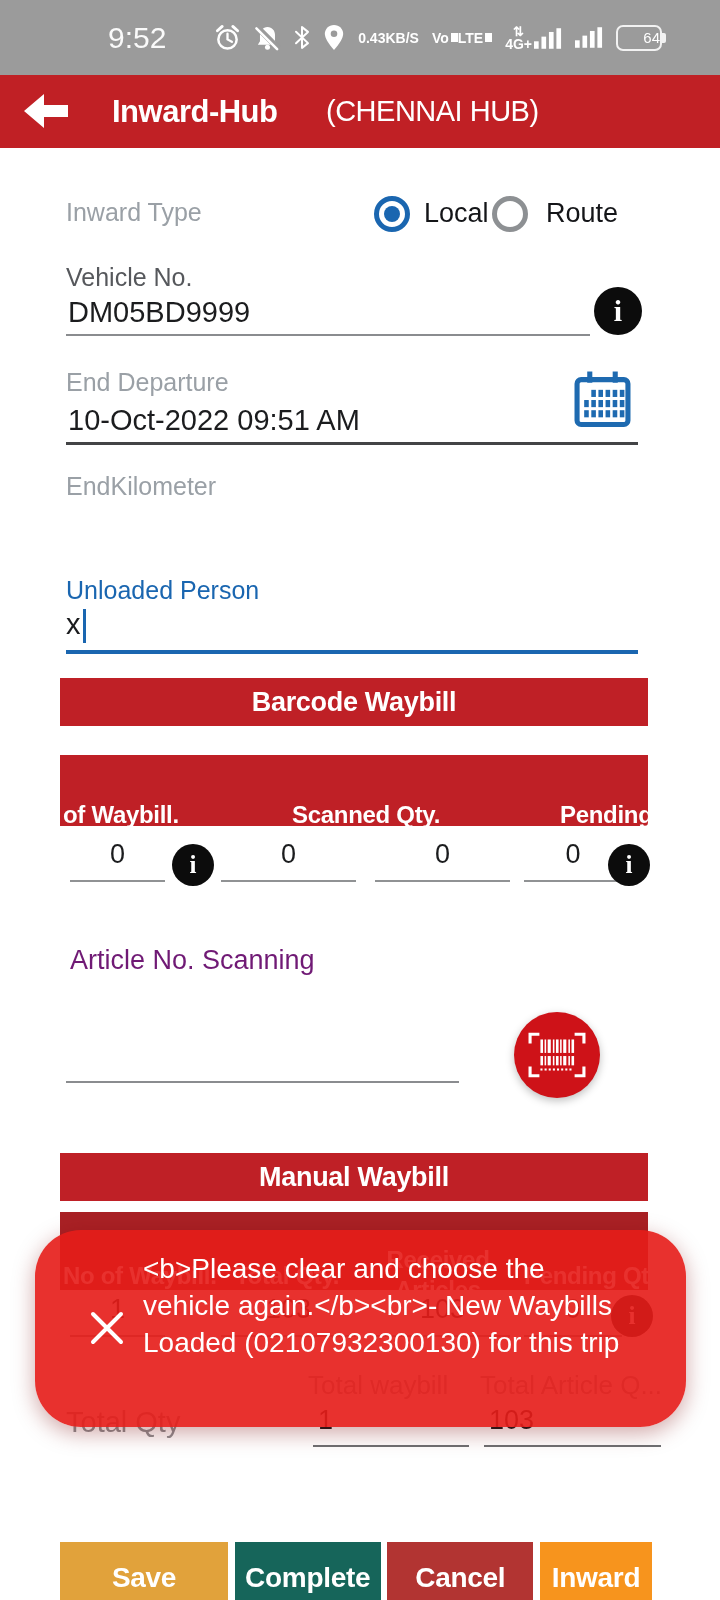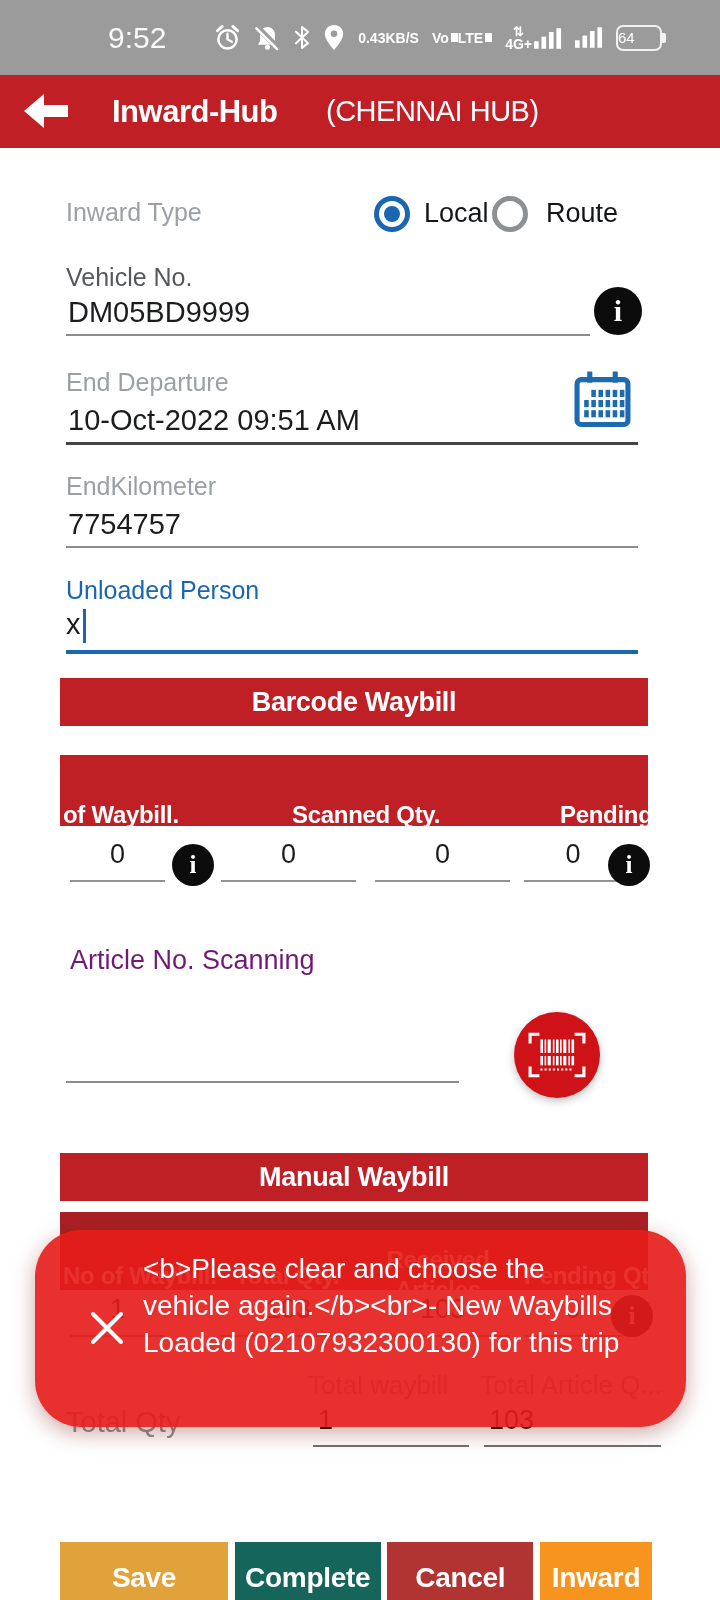--- a/index.html
+++ b/index.html
@@ -9,21 +9,21 @@
   
   .statusbar{position:absolute;left:0;top:0;width:720px;height:75px;background:var(--status-bar-bg,#9b9b9b);}
   .sb-time{position:absolute;left:108px;top:0;height:75px;line-height:75px;font-size:30px;color:#fafafa;}
   .sb-icons{position:absolute;right:58px;top:0;height:75px;display:flex;align-items:center;gap:13px;color:#fff;}
   .sb-stack{display:flex;flex-direction:row;align-items:center;line-height:14px;font-size:14px;font-weight:bold;color:#fff;}
   .sb-stack .sq::after{content:"";display:inline-block;width:7px;height:9px;background:#fff;margin-left:2px;vertical-align:1px;}
   .sb-net{display:flex;align-items:flex-end;gap:2px;}
   .sb-net .net-label{display:flex;flex-direction:column;align-items:center;line-height:12px;}
   .net-arrows{font-size:13px;font-weight:bold;}
   .net-4g{font-size:14px;font-weight:bold;}
-  .battery{position:relative;width:46px;height:26px;border:2px solid #f2f2f2;border-radius:7px;display:flex;align-items:center;justify-content:flex-start;font-size:15px;color:#fff;}
+  .battery{position:relative;width:46px;height:26px;border:2px solid #f2f2f2;border-radius:7px;display:flex;align-items:center;justify-content:flex-end;font-size:15px;color:#fff;}
   .battery::after{content:"";position:absolute;right:-6px;top:6px;width:4px;height:10px;background:#f2f2f2;border-radius:0 2px 2px 0;}
 
   
   .appbar{position:absolute;left:0;top:75px;width:720px;height:73px;background:var(--app-bar-red,#bf1f24);}
   .back-btn{position:absolute;left:24px;top:19px;width:44px;height:34px;cursor:pointer;}
   .appbar-title{position:absolute;left:112px;top:0;height:73px;line-height:73px;font-size:31px;font-weight:bold;color:#fff;letter-spacing:-0.5px;}
   .appbar-sub{position:absolute;left:326px;top:0;height:73px;line-height:73px;font-size:29px;color:#fff;letter-spacing:-0.5px;}
 
   
   .flabel{position:absolute;font-size:25px;color:#9aa0a6;white-space:nowrap;}
@@ -157,21 +157,20 @@
       <rect x="10" y="39" width="4.5" height="7"></rect>
         <rect x="17" y="39" width="4.5" height="7"></rect>
         <rect x="24" y="39" width="4.5" height="7"></rect>
         <rect x="31" y="39" width="4.5" height="7"></rect>
         <rect x="38" y="39" width="4.5" height="7"></rect>
         <rect x="45" y="39" width="4.5" height="7"></rect>
     </g>
   </svg>
 
   <span class="flabel" style="left:66px;top:472px;">EndKilometer</span>
-  <input class="fvalue" style="left: 66px; top: 508px; width: 572px;" readonly="" value="7754757">
 
   <span class="flabel blue" style="left:66px;top:576px;">Unloaded Person</span>
   <div style="position:absolute;left:66px;top:608px;width:572px;height:46px;border-bottom:4px solid var(--accent-blue,#1a66b0);font-size:29px;color:#1b1c1e;">
     <span>x</span><span class="cursor"></span>
   </div>
 
   <div class="section-bar" style="top:678px;">Barcode Waybill</div>
   <div class="thead" style="top:755px;height:71px;">
     <span class="th" style="left:3px;top:22px;">of Waybill.</span>
     <span class="th" style="left:232px;top:22px;">Scanned Qty.</span>

